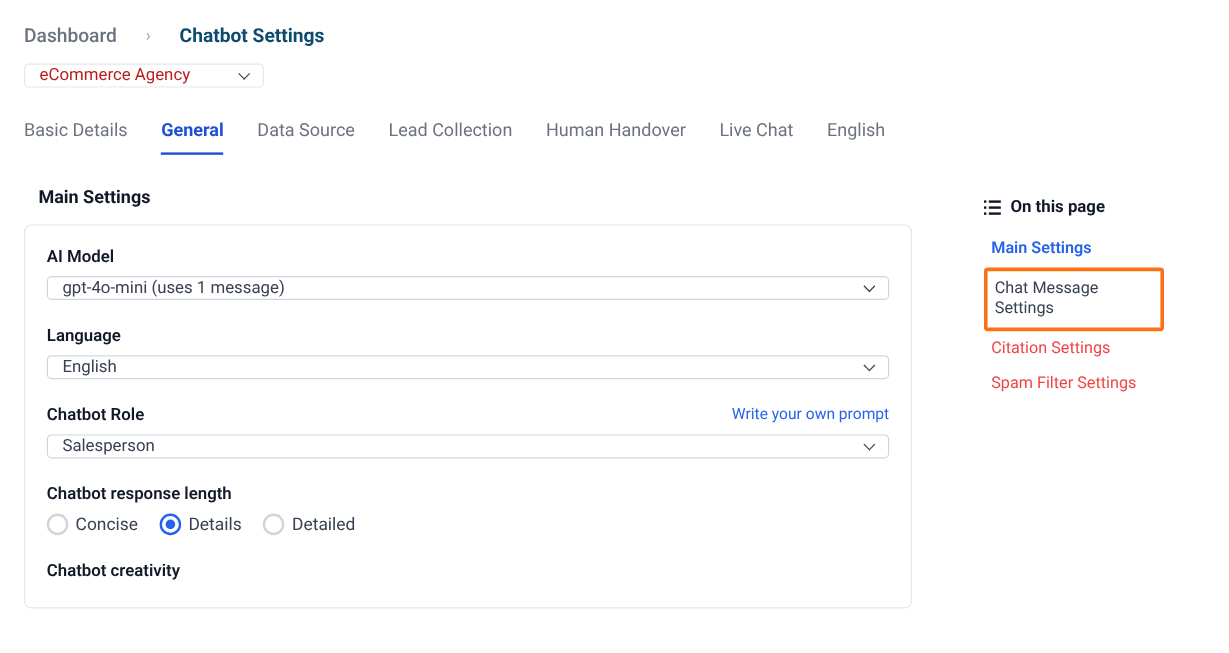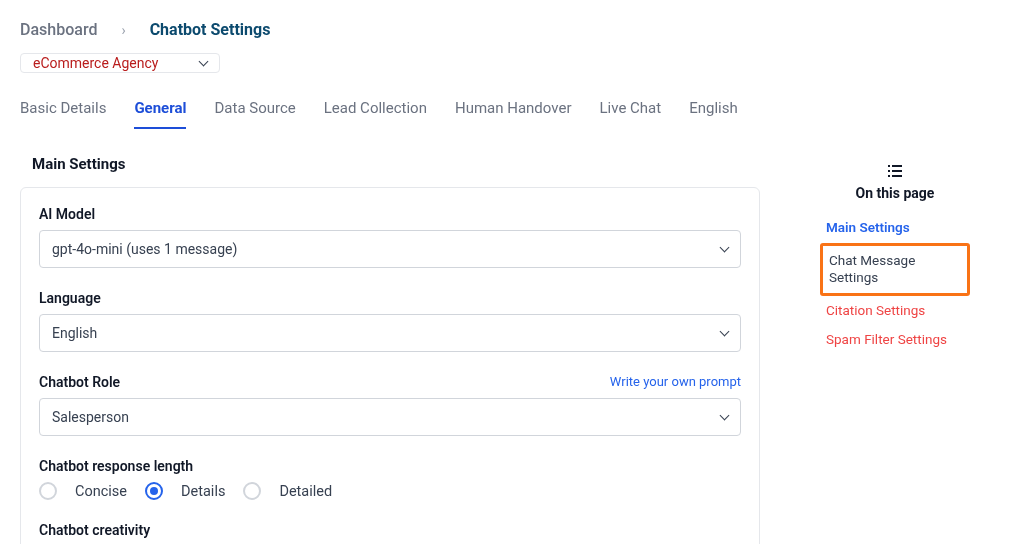--- a/index.html
+++ b/index.html
@@ -114,38 +114,38 @@
     color: #111827;
   }
   .field-link {
     color: #2563eb;
     font-size: 13px;
     cursor: pointer;
   }
   .select {
     border: 1px solid #d1d5db;
     border-radius: 4px;
-    height: 38px;
+    height: 20px;
     padding: 0 12px;
     display: flex;
     align-items: center;
     justify-content: space-between;
     cursor: pointer;
     color: #374151;
     font-size: 14px;
   }
   .radio-row {
     display: flex;
     gap: 18px;
     align-items: center;
   }
   .radio-opt {
     display: flex;
     align-items: center;
-    gap: 18px;
+    gap: 6px;
     cursor: pointer;
     color: #374151;
     font-size: 14.5px;
   }
   .radio-circle {
     width: 18px;
     height: 18px;
     border: 2px solid #d1d5db;
     border-radius: 50%;
     display: flex;
@@ -162,21 +162,20 @@
     border-radius: 50%;
   }
   .on-page-title {
     display: flex;
     align-items: center;
     gap: 8px;
     font-weight: 700;
     font-size: 14px;
     color: #111827;
     margin-bottom: 12px;
-    flex-direction: column;
   }
   .list-icon {
     position: relative;
     width: 14px;
     height: 12px;
   }
   .list-icon::before, .list-icon::after, .list-icon span {
     content: "";
     position: absolute;
     left: 4px;

